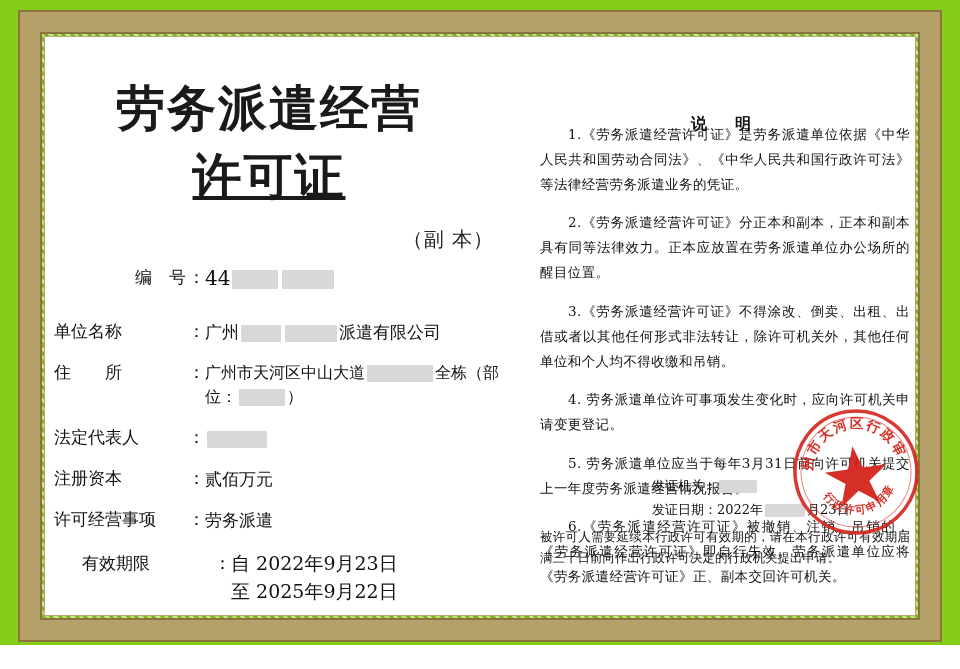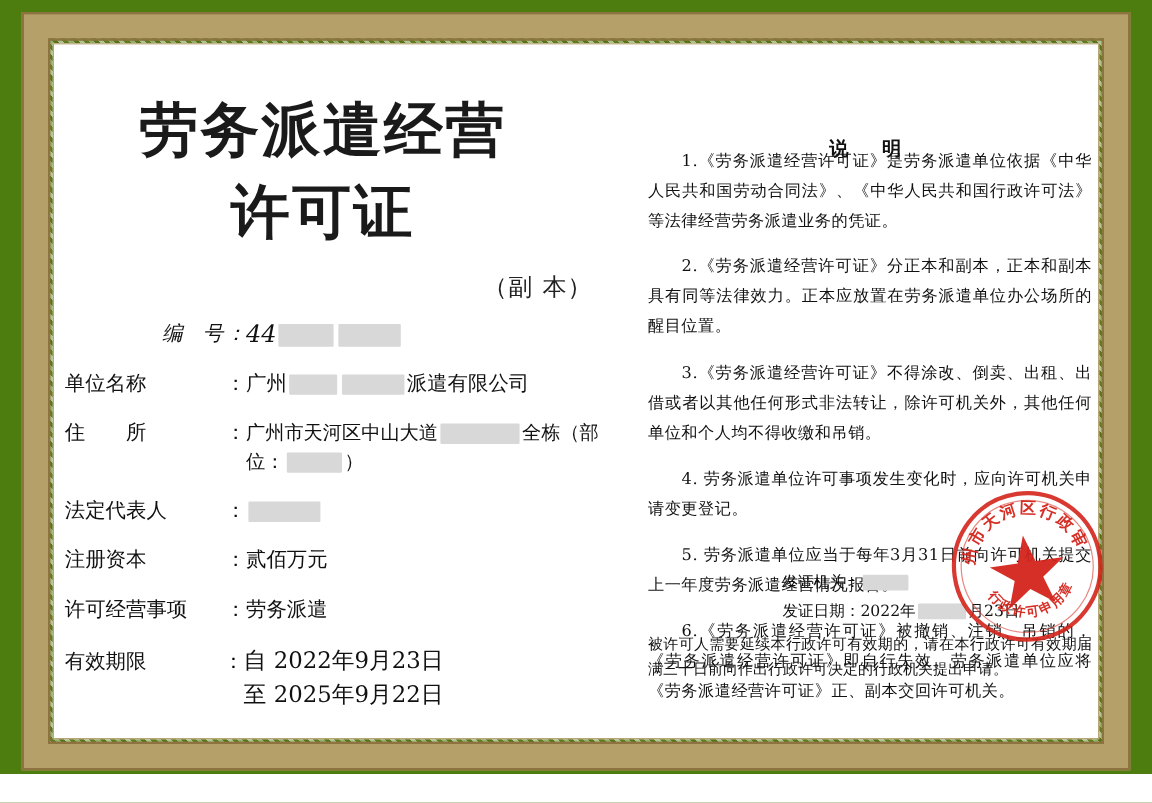--- a/index.html
+++ b/index.html
@@ -5,21 +5,21 @@
   html, body {
     margin: 0;
     padding: 0;
     background: #ffffff;
   }
   #page {
     position: relative;
     width: 960px;
     height: 669px;
     overflow: hidden;
-    background: #4d7c0f;
+    background: #84cc16;
     font-family: "Liberation Serif", serif;
   }
 
   
   .border-outer {
     position: absolute;
     left: 18px;
     top: 10px;
     width: 924px;
     height: 632px;
@@ -85,20 +85,21 @@
     font-family: "DejaVu Serif", serif;
     font-weight: bold;
     font-size: 49px;
     line-height: 60px;
     letter-spacing: 2px;
     color: #1a1a1a;
   }
   .cert-title .line2 {
     display: block;
     margin-top: 8px;
+    text-decoration: underline;
   }
   .cert-sub {
     position: absolute;
     left: 0;
     top: 190px;
     width: 450px;
     text-align: right;
     font-family: "DejaVu Serif", serif;
     font-size: 20px;
     color: #222;
@@ -141,22 +142,21 @@
     font-size: 17px;
     color: #111;
     line-height: 24px;
     word-break: break-all;
   }
   .field-value.small { font-size: 16px; }
 
   
   .row-id {
     margin-left: 16px;
-    margin-bottom: 18px;
-    font-style: italic;
+    margin-bottom: 30px;
   }
   .row-id .field-label { flex: 0 0 116px; justify-content: flex-end; }
   .row-id .field-value { font-size: 20px; }
 
   
   .redact {
     display: inline-block;
     background: #d8d8d8;
     color: transparent;
     border-radius: 1px;
@@ -179,20 +179,21 @@
   }
   .validity-label {
     flex: 0 0 132px;
     display: flex;
     justify-content: space-between;
     font-family: Liberation Mono, monospace;
     font-size: 17px;
     color: #111;
     padding-top: 3px;
     white-space: nowrap;
+    margin-left: 28px;
   }
   .validity-colon {
     flex: 0 0 10px;
     font-family: "DejaVu Serif", serif;
     font-size: 17px;
     padding-top: 3px;
   }
   .validity-dates { flex: 1 1 auto; }
   .validity-dates .d {
     font-family: "DejaVu Serif", serif;

